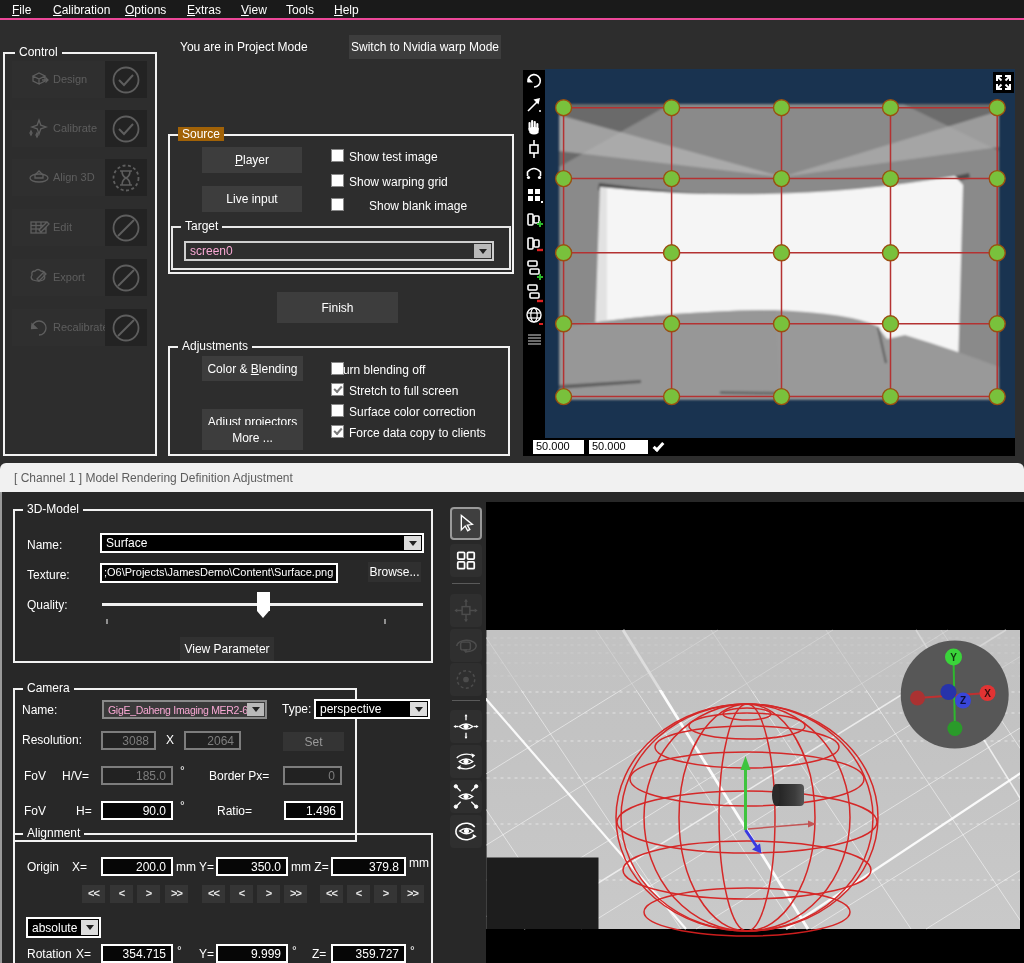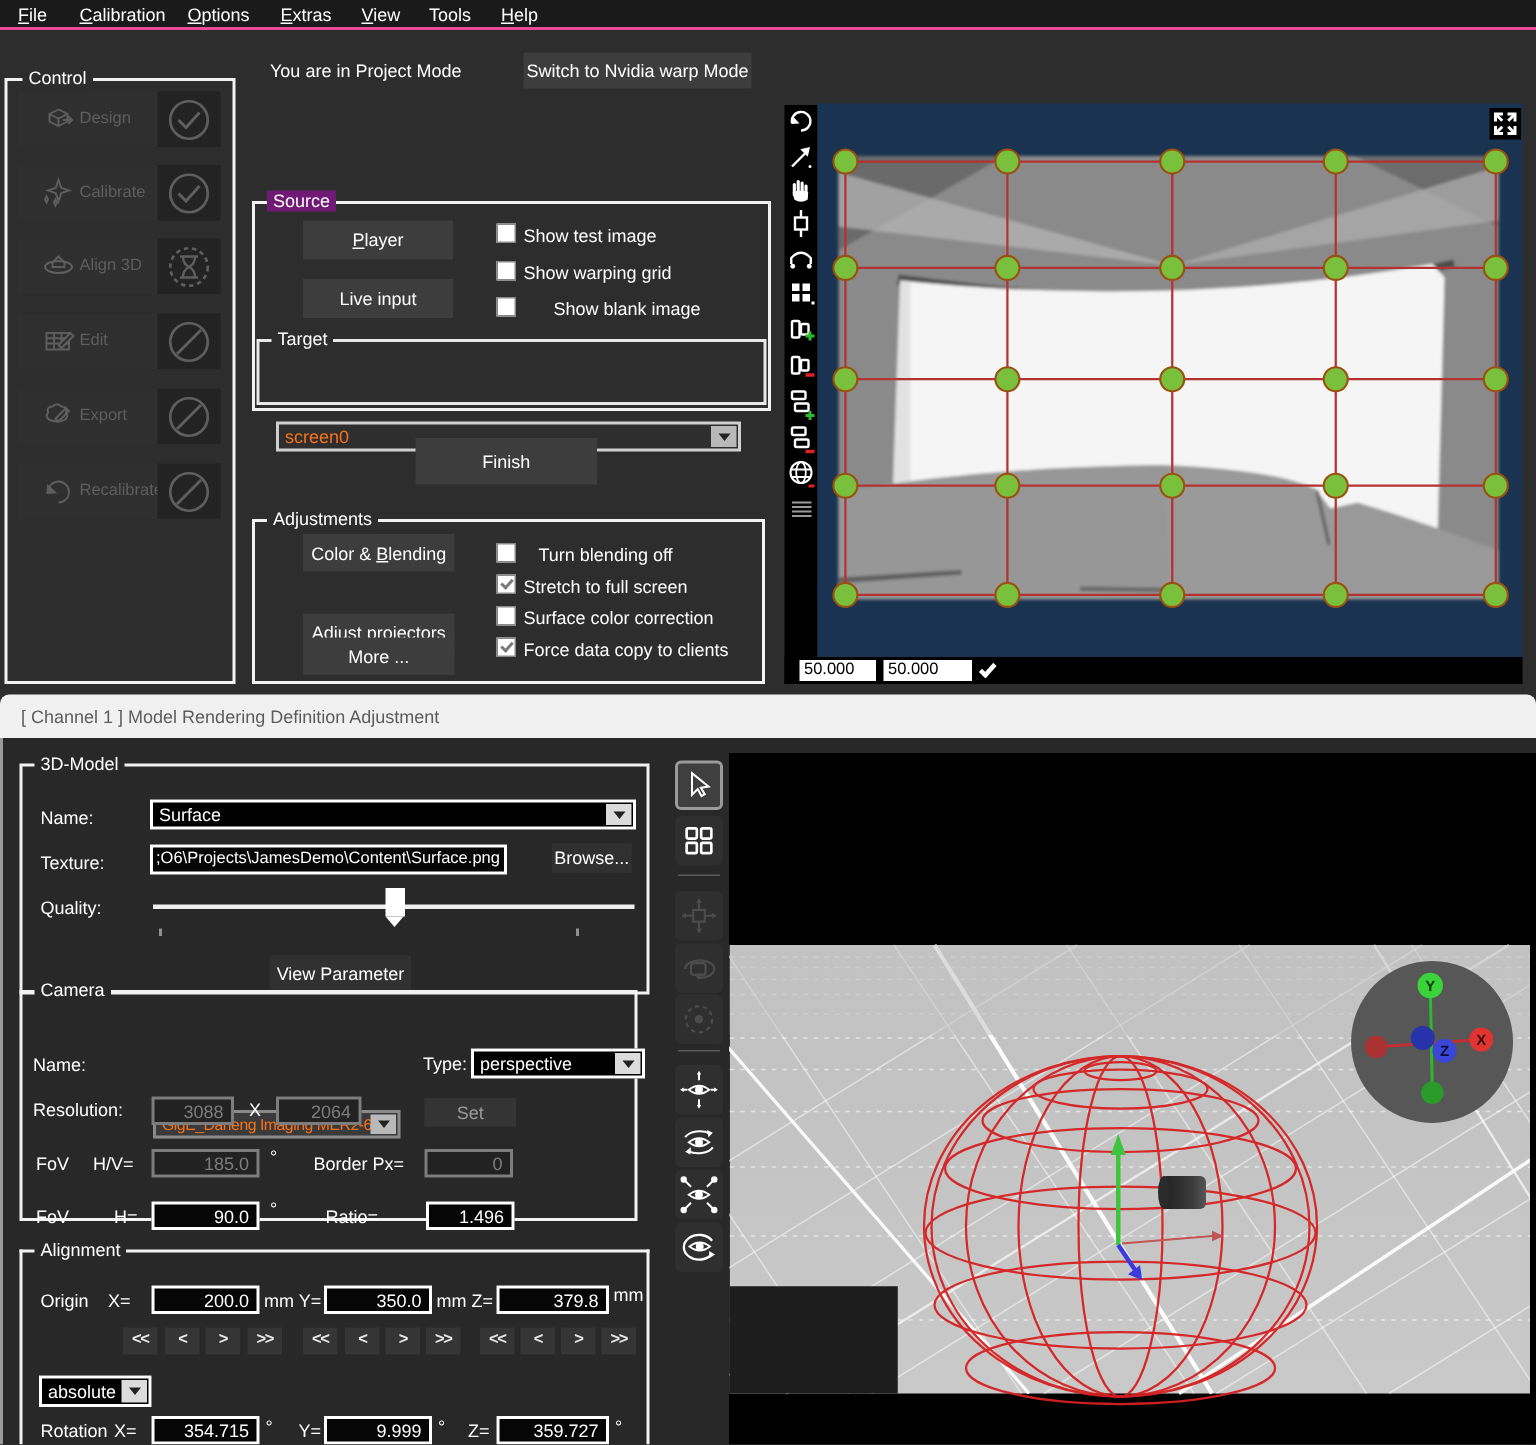--- a/index.html
+++ b/index.html
@@ -26,21 +26,21 @@
 .cb { position:absolute; width:13px; height:13px; background:#fff; border:1px solid #888; }
 .cb.checked::after { content:""; position:absolute; left:2px; top:2px; width:6px; height:3px;
   border-left:2px solid #7a7a7a; border-bottom:2px solid #7a7a7a; transform:rotate(-48deg); }
 .cblabel { position:absolute; color:#fff; font-size:12px; }
 
 .combo { position:absolute; background:#000; border:2px solid #fff; color:#fff; font-size:12px; }
 .combo .txt { position:absolute; left:4px; top:50%; transform:translateY(-50%); white-space:nowrap; }
 .combo .arrow { position:absolute; right:1px; top:1px; bottom:1px; width:17px; background:#dcdcdc;
   display:flex; align-items:center; justify-content:center; }
 .combo .arrow::after { content:""; border:4px solid transparent; border-top:5px solid #222; margin-top:4px; }
-.combo.dis { border-color:#8a8a8a; background:#3a3a3a; color:#f97316;margin-top:40px; }
+.combo.dis { border-color:#8a8a8a; background:#3a3a3a; color:#f9a8d4; }
 .combo.dis .arrow { background:#b9b9b9; }
 
 .fld { position:absolute; background:#060606; border:2px solid #fff; color:#fff;
   font-size:12px; text-align:right; padding:1px 5px 0 0; height:19px; }
 .fld.dis { border-color:#7d7d7d; color:#7d7d7d; background:#222; }
 .lbl { position:absolute; color:#fff; font-size:12px; white-space:nowrap; }
 .deg { position:absolute; color:#fff; font-size:12px; }
 
 .stepbtn { position:absolute; width:23px; height:18px; background:#353535; color:#e8e8e8;
   font-size:11px; font-weight:bold; text-align:center; line-height:17px; letter-spacing:-1px;}
@@ -171,21 +171,21 @@
             </g>
           </svg>
         </span>
       </div>
     </div>
 
   <div class="abs" style="left:180px; top:40px; color:#fff; font-size:12px;">You are in Project Mode</div>
   <div class="btn" style="left:349px; top:35px; width:152px; height:24px;">Switch to Nvidia warp Mode</div>
 
   <div class="abs group" style="left:168px; top:134px; width:346px; height:140px;">
-    <div class="glabel" style="background:#701a75;">Source</div>
+    <div class="glabel" style="background:#a16207;">Source</div>
   </div>
   <div class="btn" style="left:202px; top:147px; width:100px; height:26px;">
       <span><u>P</u>layer</span>
     </div>
   <div class="btn" style="left:202px; top:186px; width:100px; height:26px;">
       <span>Live input</span>
     </div>
   <div class="cb" style="left:331px; top:149px;"></div>
   <div class="cblabel" style="left:349px; top:150px;">Show test image</div>
   <div class="cb" style="left:331px; top:174px;"></div>
@@ -209,21 +209,21 @@
   <div class="btn" style="left:202px; top:356px; width:101px; height:25px;">
       <span>Color &amp; <u>B</u>lending</span>
     </div>
   <div class="btn" style="left:202px; top:409px; width:101px; height:25px;">
       <span>Adj<u>u</u>st projectors</span>
     </div>
   <div class="btn" style="left:202px; top:425px; width:101px; height:25px;">
       <span>More ...</span>
     </div>
   <div class="cb" style="left:331px; top:362px;"></div>
-  <div class="cblabel" style="left:359px; top:363px;text-align:center;">Turn blending off</div>
+  <div class="cblabel" style="left:336px; top:363px;text-align:center;">Turn blending off</div>
   <div class="cb checked" style="left:331px; top:383px;"></div>
   <div class="cblabel" style="left:349px; top:384px;">Stretch to full screen</div>
   <div class="cb" style="left:331px; top:404px;"></div>
   <div class="cblabel" style="left:349px; top:405px;">Surface color correction</div>
   <div class="cb checked" style="left:331px; top:425px;"></div>
   <div class="cblabel" style="left:349px; top:426px;">Force data copy to clients</div>
 
   <div class="abs" style="left:523px; top:70px; width:22px; height:386px; background:#000;"></div>
   <div class="abs" id="ptools" style="left:523px; top:70px;">
   <svg width="22" height="290" viewBox="0 0 22 290">
@@ -400,21 +400,21 @@
     <div class="abs" style="left:98px; top:71px; width:238px; height:20px; background:#060606; border:2px solid #fff; color:#fff; font-size:11px; overflow:hidden; white-space:nowrap; padding:1px 10px 0 2px;">;O6\Projects\JamesDemo\Content\Surface.png</div>
     <div class="btn" style="left:366px; top:70px; width:53px; height:20px; background:#303030;">Browse...</div>
     <div class="lbl" style="left:25px; top:106px;">Quality:</div>
     <div class="abs" style="left:100px; top:111px; width:321px; height:3px; background:#f0f0f0;"></div>
     <div class="abs" style="left:255px; top:100px; width:13px; height:19px; background:#fff;"></div>
     <div class="abs" style="left:255px; top:119px; width:0; height:0; border-left:6.5px solid transparent; border-right:6.5px solid transparent; border-top:7px solid #fff;"></div>
     <div class="abs" style="left:104px; top:127px; width:2px; height:5px; background:#909090;"></div>
     <div class="abs" style="left:382px; top:127px; width:2px; height:5px; background:#909090;"></div>
     <div class="btn" style="left:178px; top:145px; width:94px; height:24px; background:#313131;">View Parameter</div>
 
-    <div class="abs group" style="left:11px; top:168px; width:412px; height:154px;">
+    <div class="abs group" style="left:11px; top:196px; width:344px; height:154px;">
       <div class="glabel" style="background:#282828;">Camera</div>
     </div>
     <div class="lbl" style="left:20px; top:211px;">Name:</div>
     <div class="combo dis" style="left:100px; top:208px; width:165px; height:19px;">
       <span class="txt" style="font-size:10.5px; letter-spacing:-0.3px;">GigE_Daheng Imaging MER2-6</span>
         <span class="arrow"></span>
     </div>
     <div class="lbl" style="left:280px; top:210px;">Type:</div>
     <div class="combo" style="left:312px; top:207px; width:116px; height:20px;">
       <span class="txt">perspective</span>

